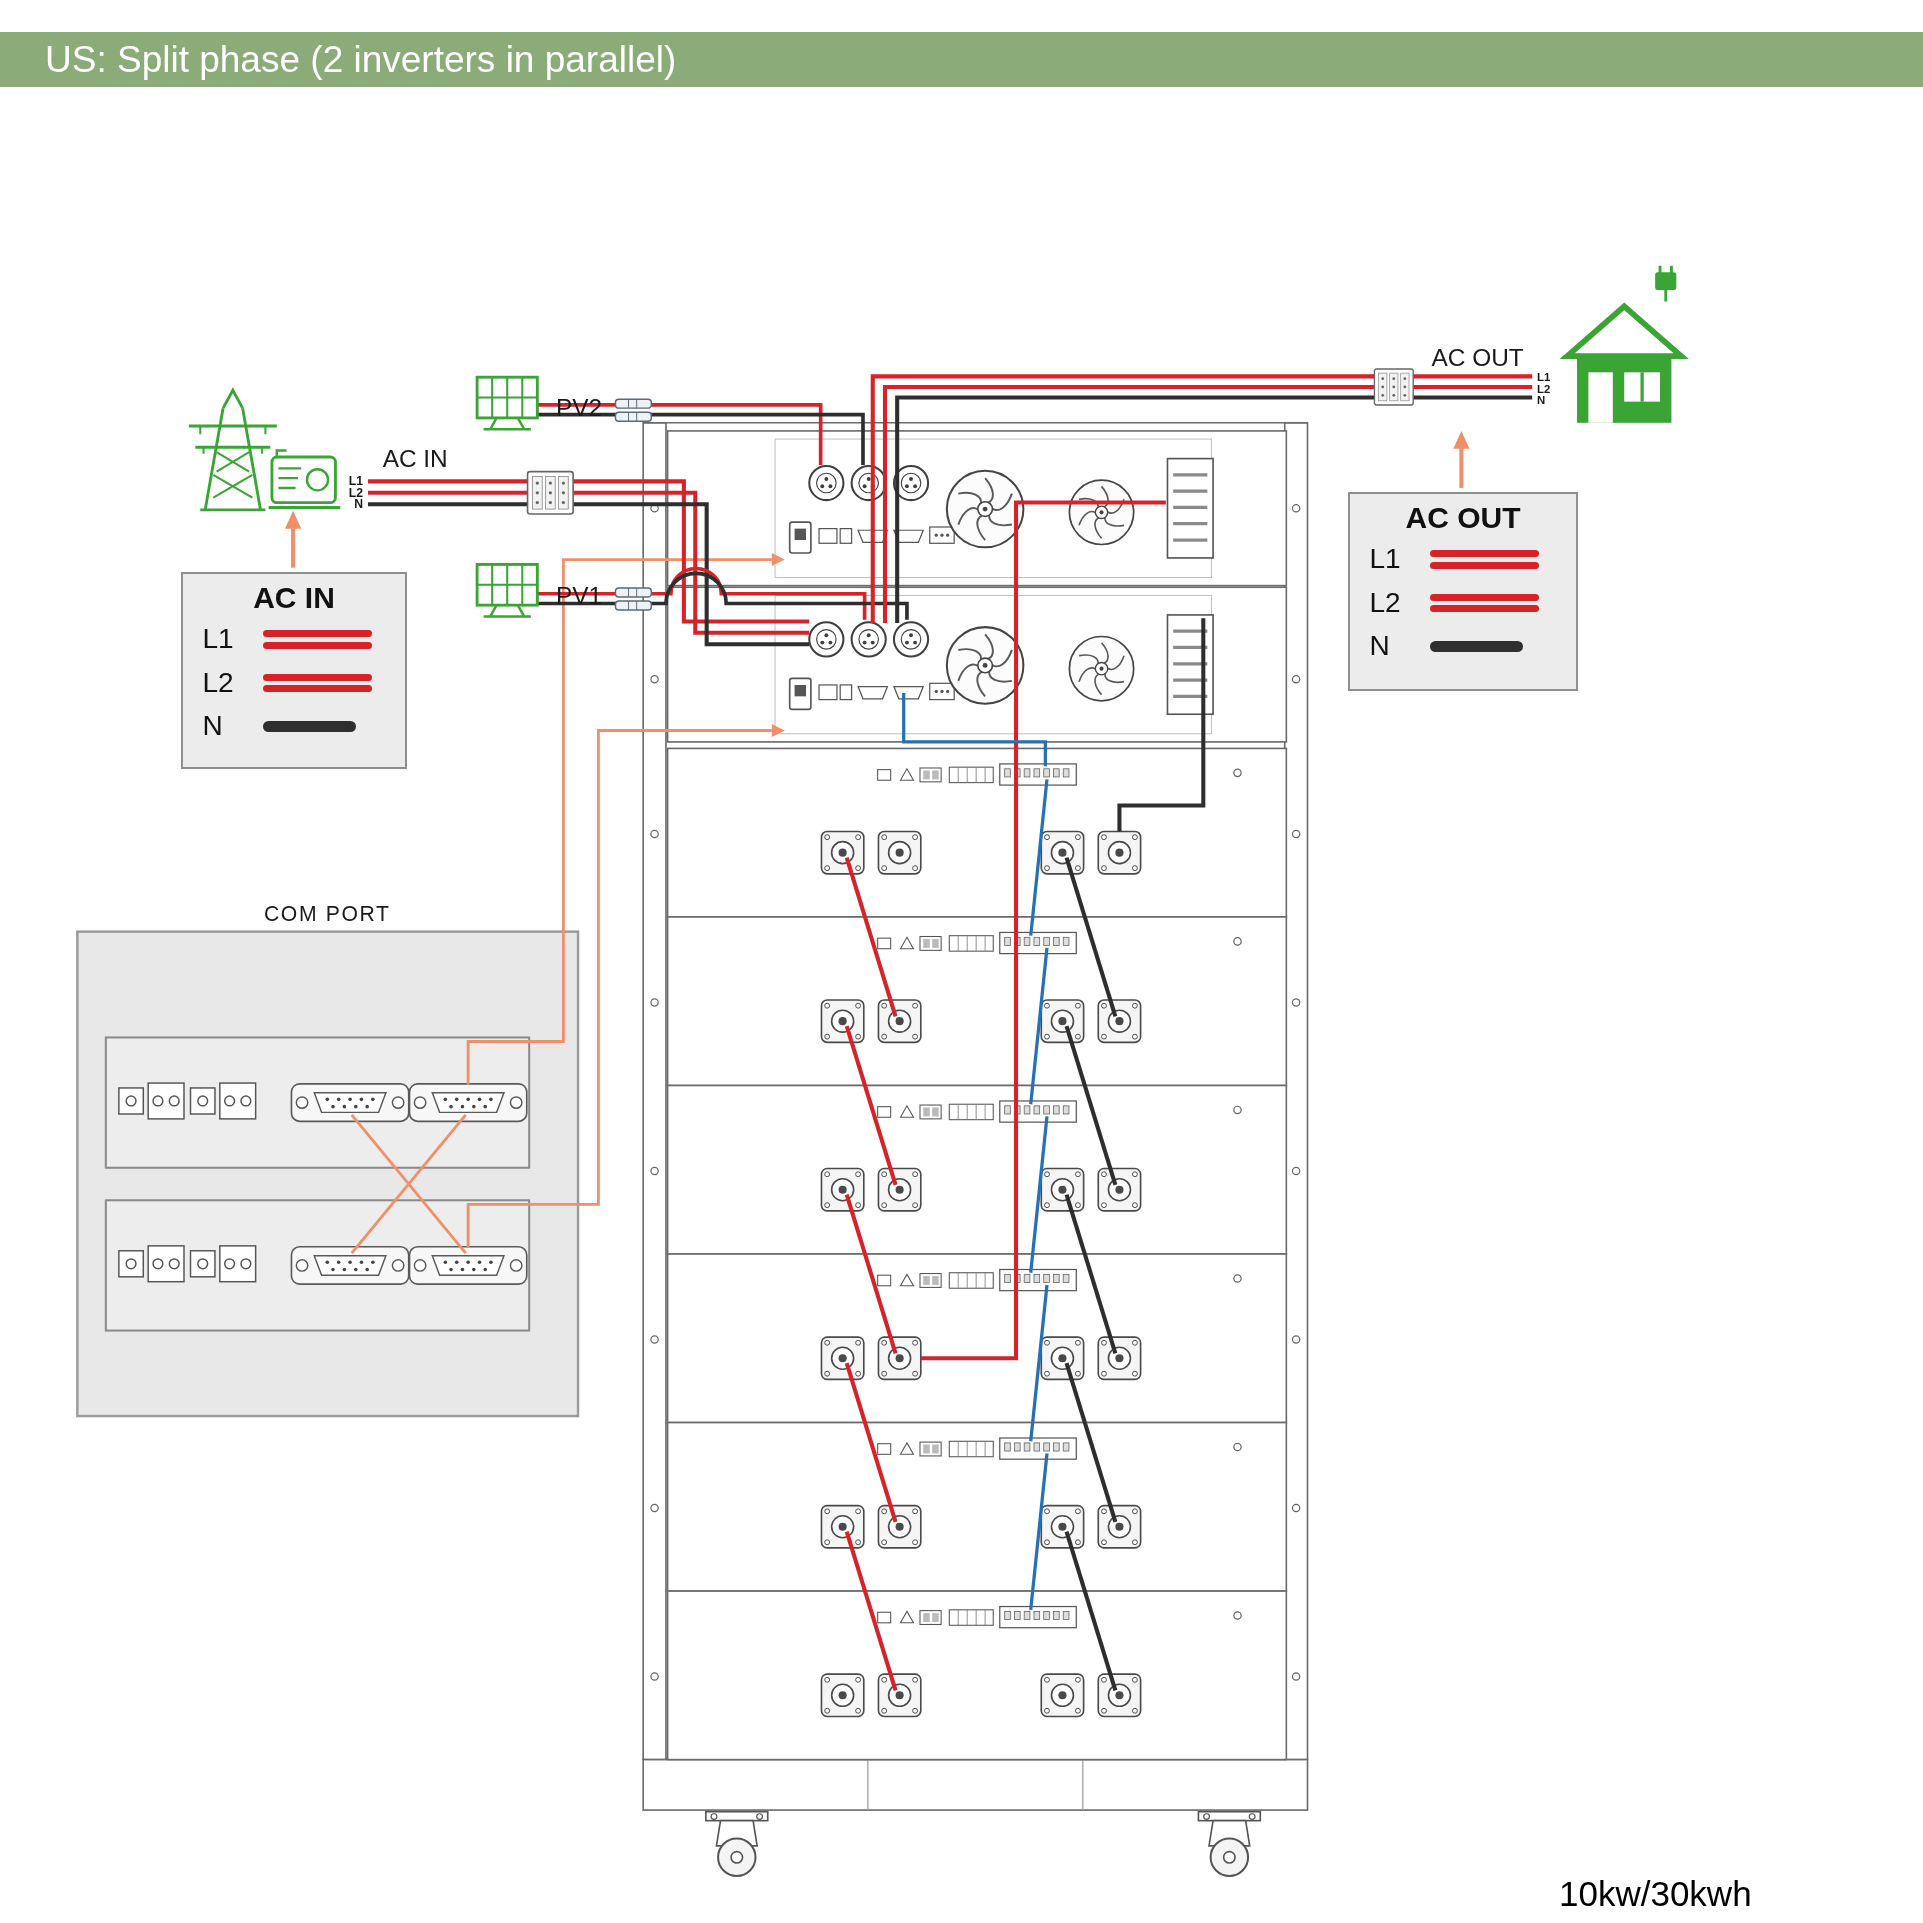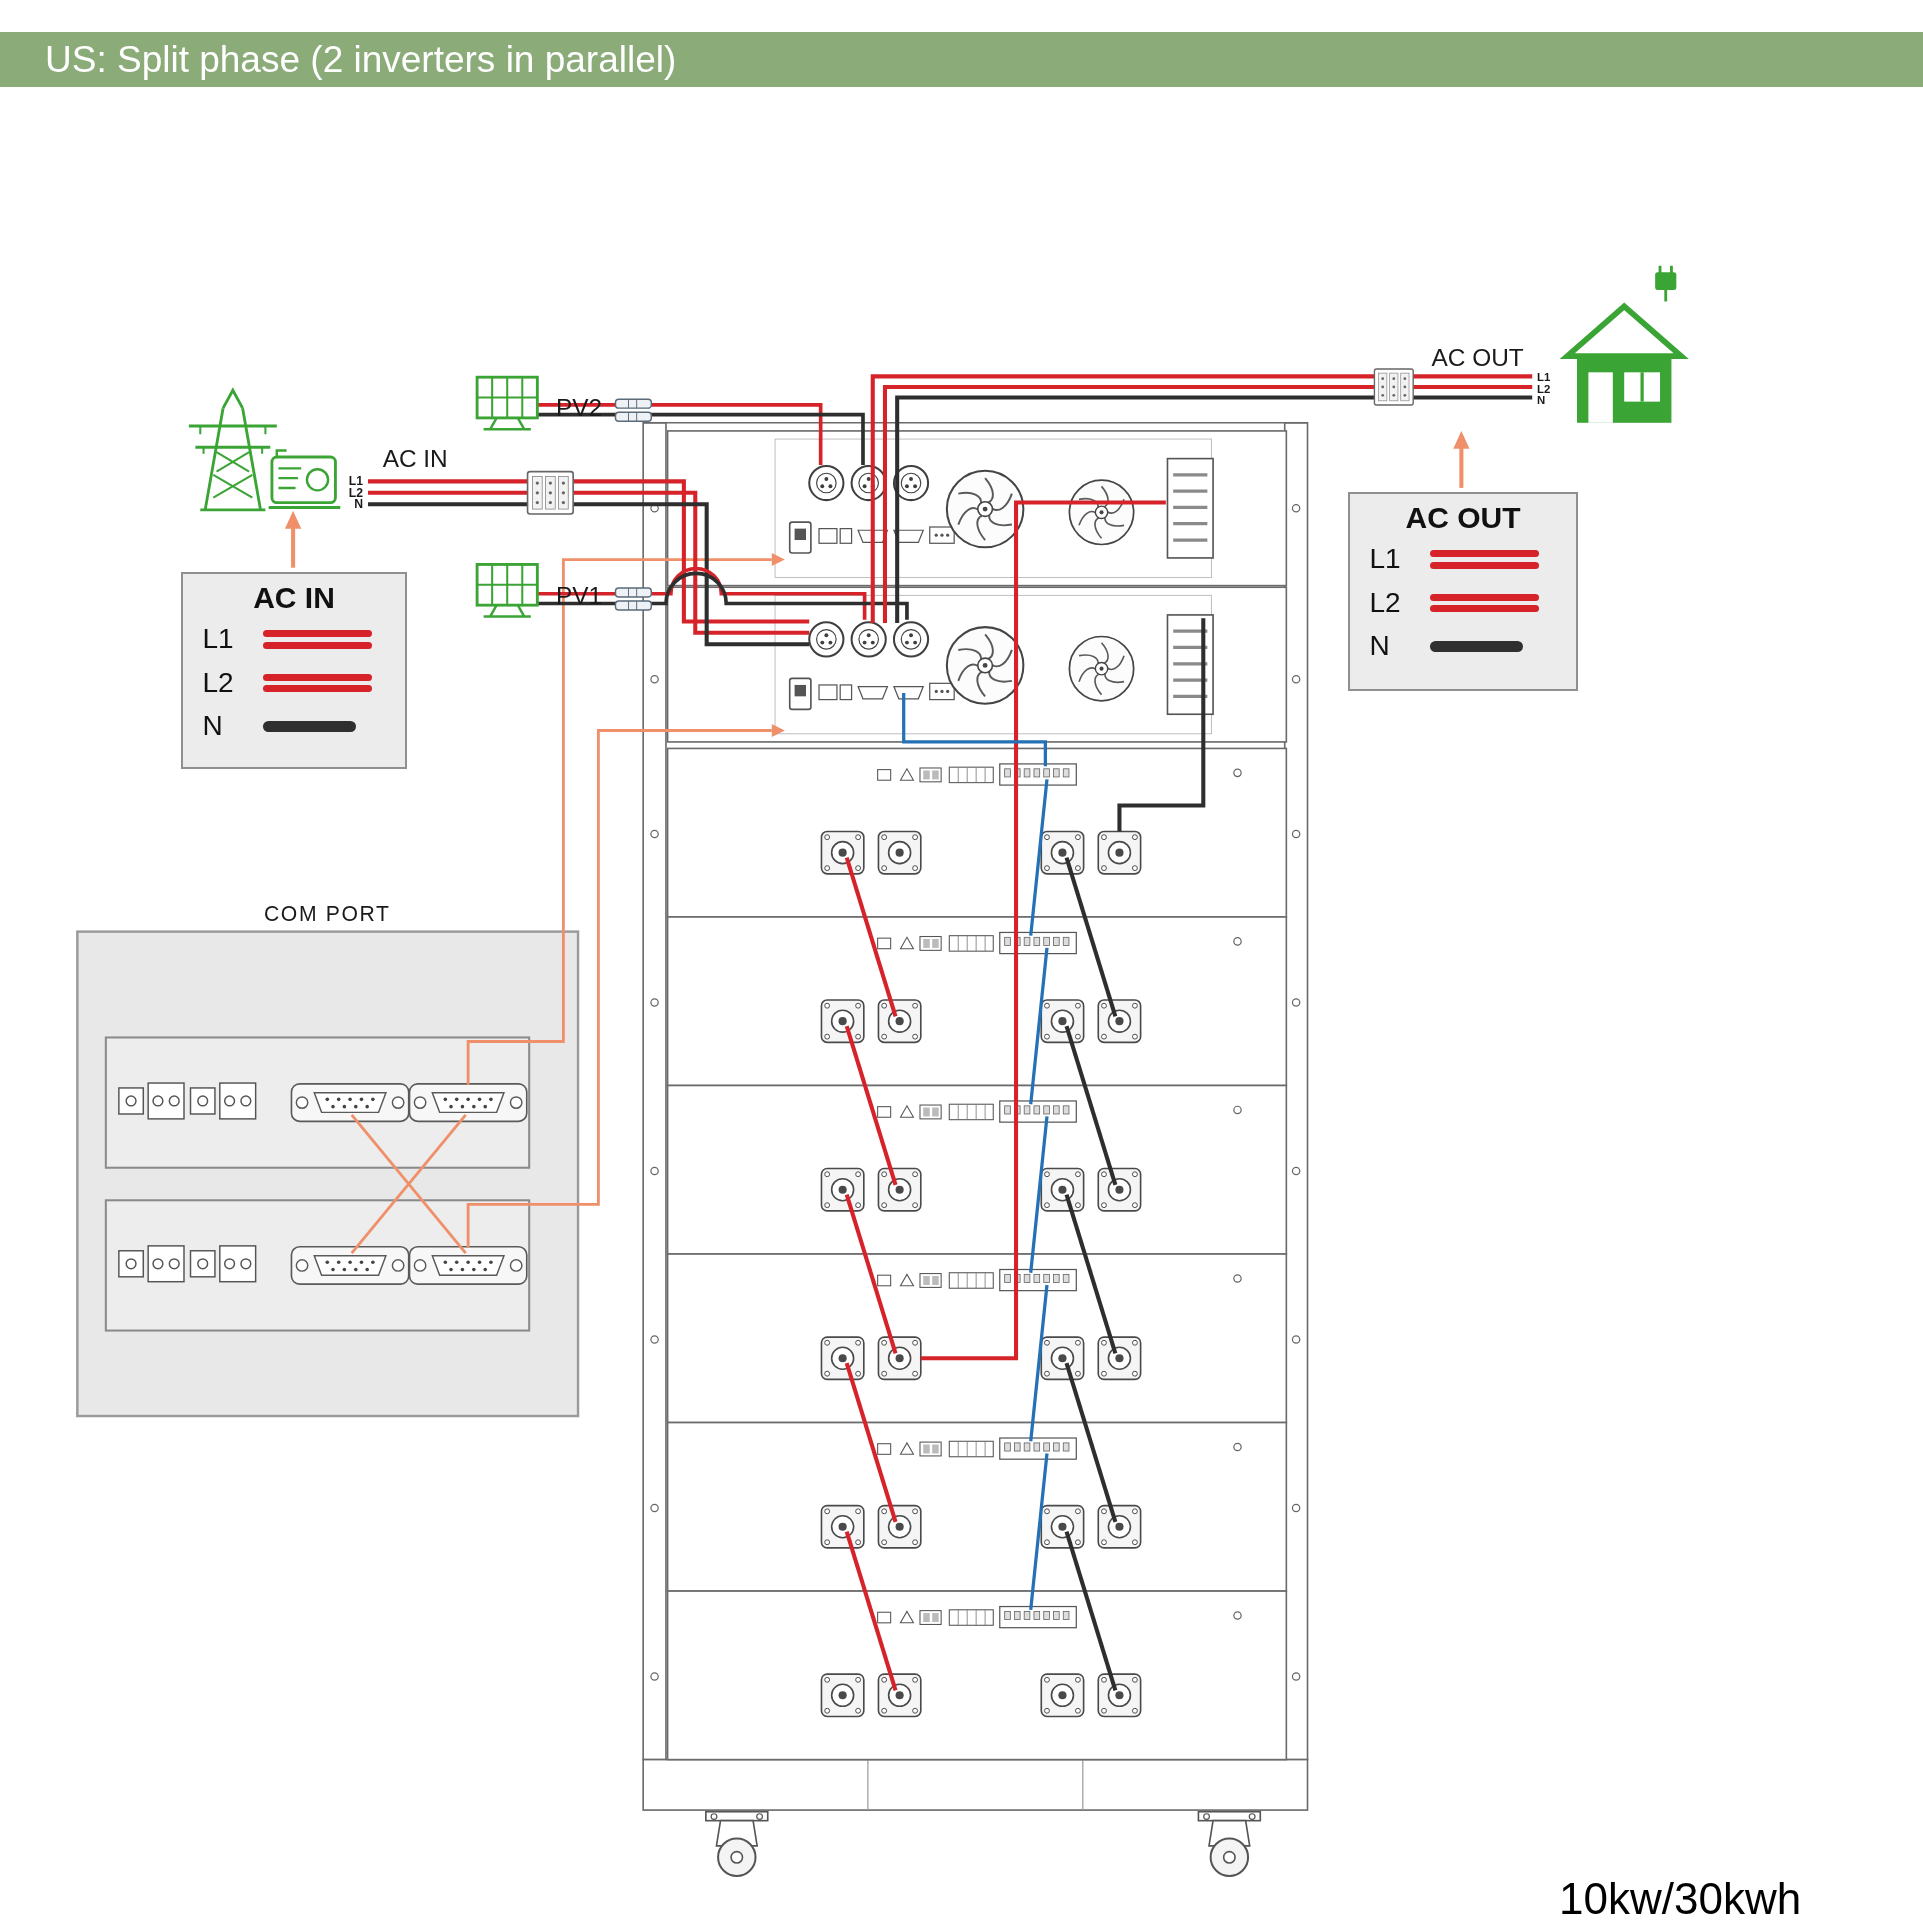--- a/index.html
+++ b/index.html
@@ -8,21 +8,21 @@
           display:flex;align-items:center;padding-left:45px;box-sizing:border-box;}
   .header-title{color:#ffffff;font-size:37px;line-height:1;}
   svg.diagram{position:absolute;left:0;top:0;}
   .legend{position:absolute;background:#ececec;border:2.4px solid #8f8f8f;box-sizing:border-box;padding-top:6.5px;}
   .legend-title{text-align:center;font-size:30px;font-weight:bold;color:#111;margin-bottom:3.3px;}
   .legend-row{display:flex;align-items:center;padding:5.7px 19.5px;gap:18px;}
   .legend-label{font-size:28px;color:#111;width:42px;flex:none;}
   .bars{display:flex;flex-direction:column;gap:4.1px;}
   .bar{height:7.3px;width:109px;border-radius:4.1px;background:#d6232a;}
   .nbar{height:10.6px;width:93px;border-radius:5.7px;background:#2f2f2f;}
-  .capacity{position:absolute;left:1559px;top:1842px;font-size:44px;color:#000;}
+  .capacity{position:absolute;left:1559px;top:1842px;font-size:35px;color:#000;}
 </style>
 </head>
 <body>
 
 <div class="canvas">
 
   <div class="header">
     <div class="header-title">US: Split phase (2 inverters in parallel)</div>
   </div>
 

